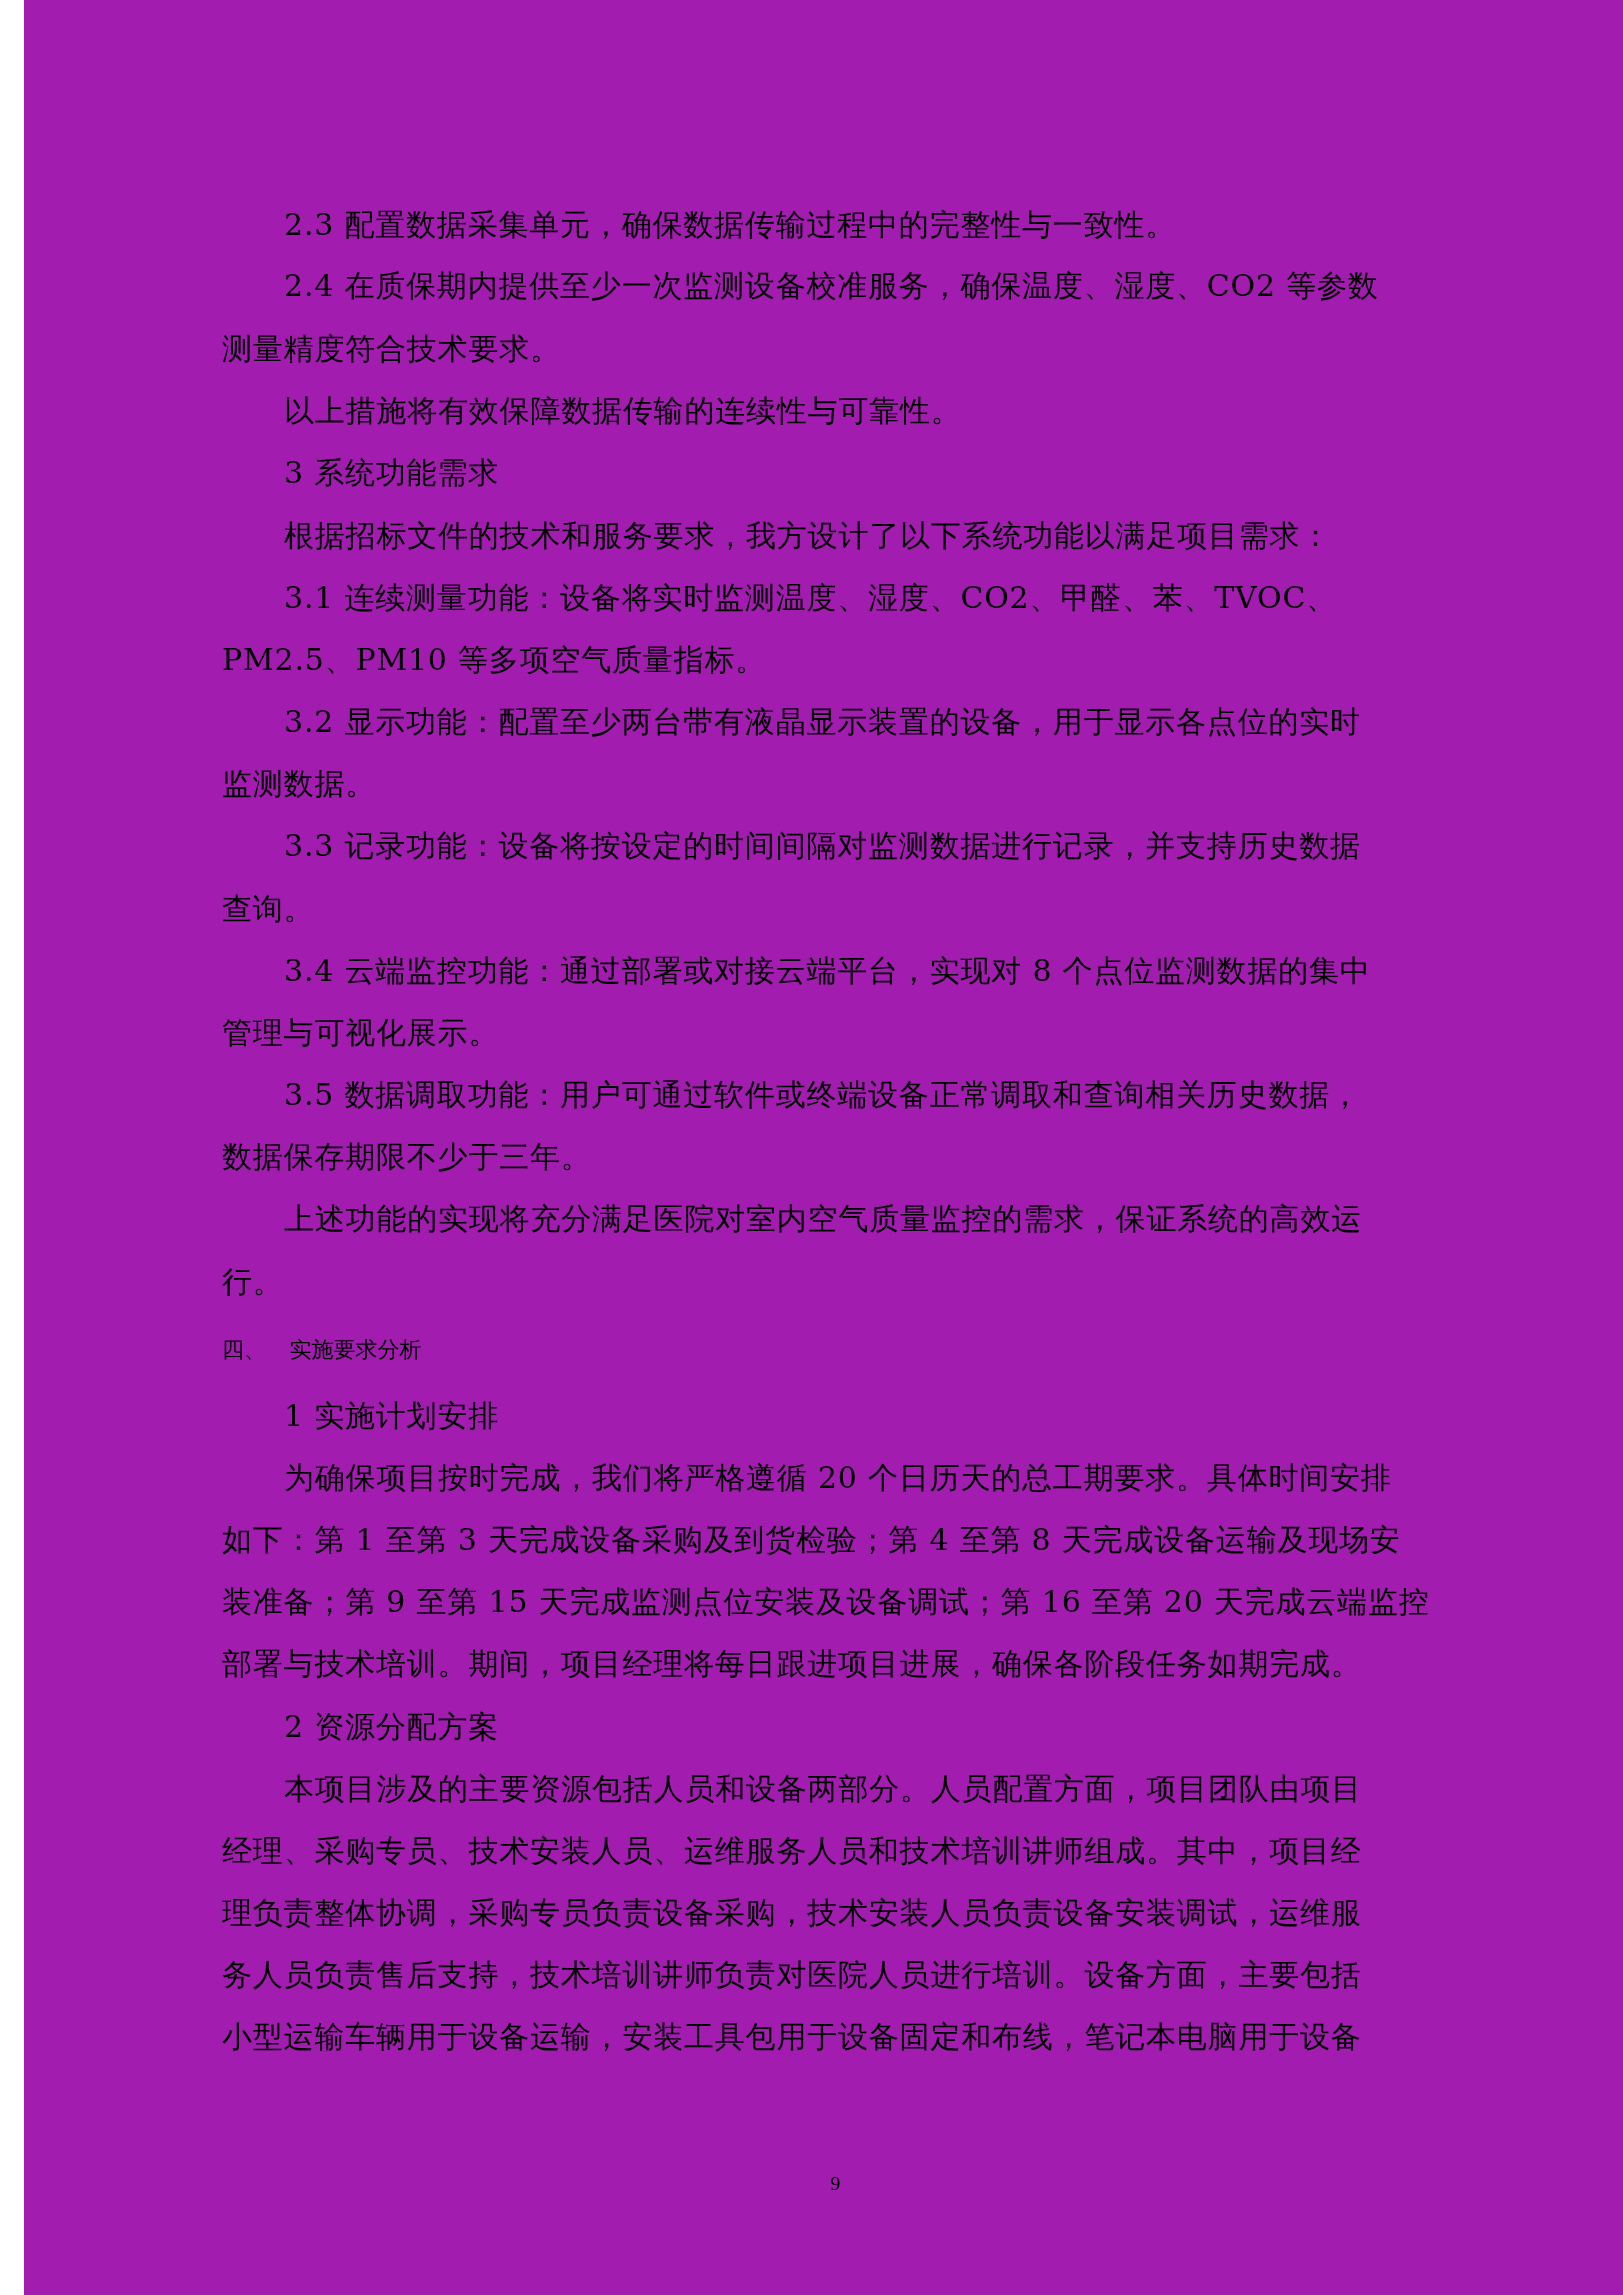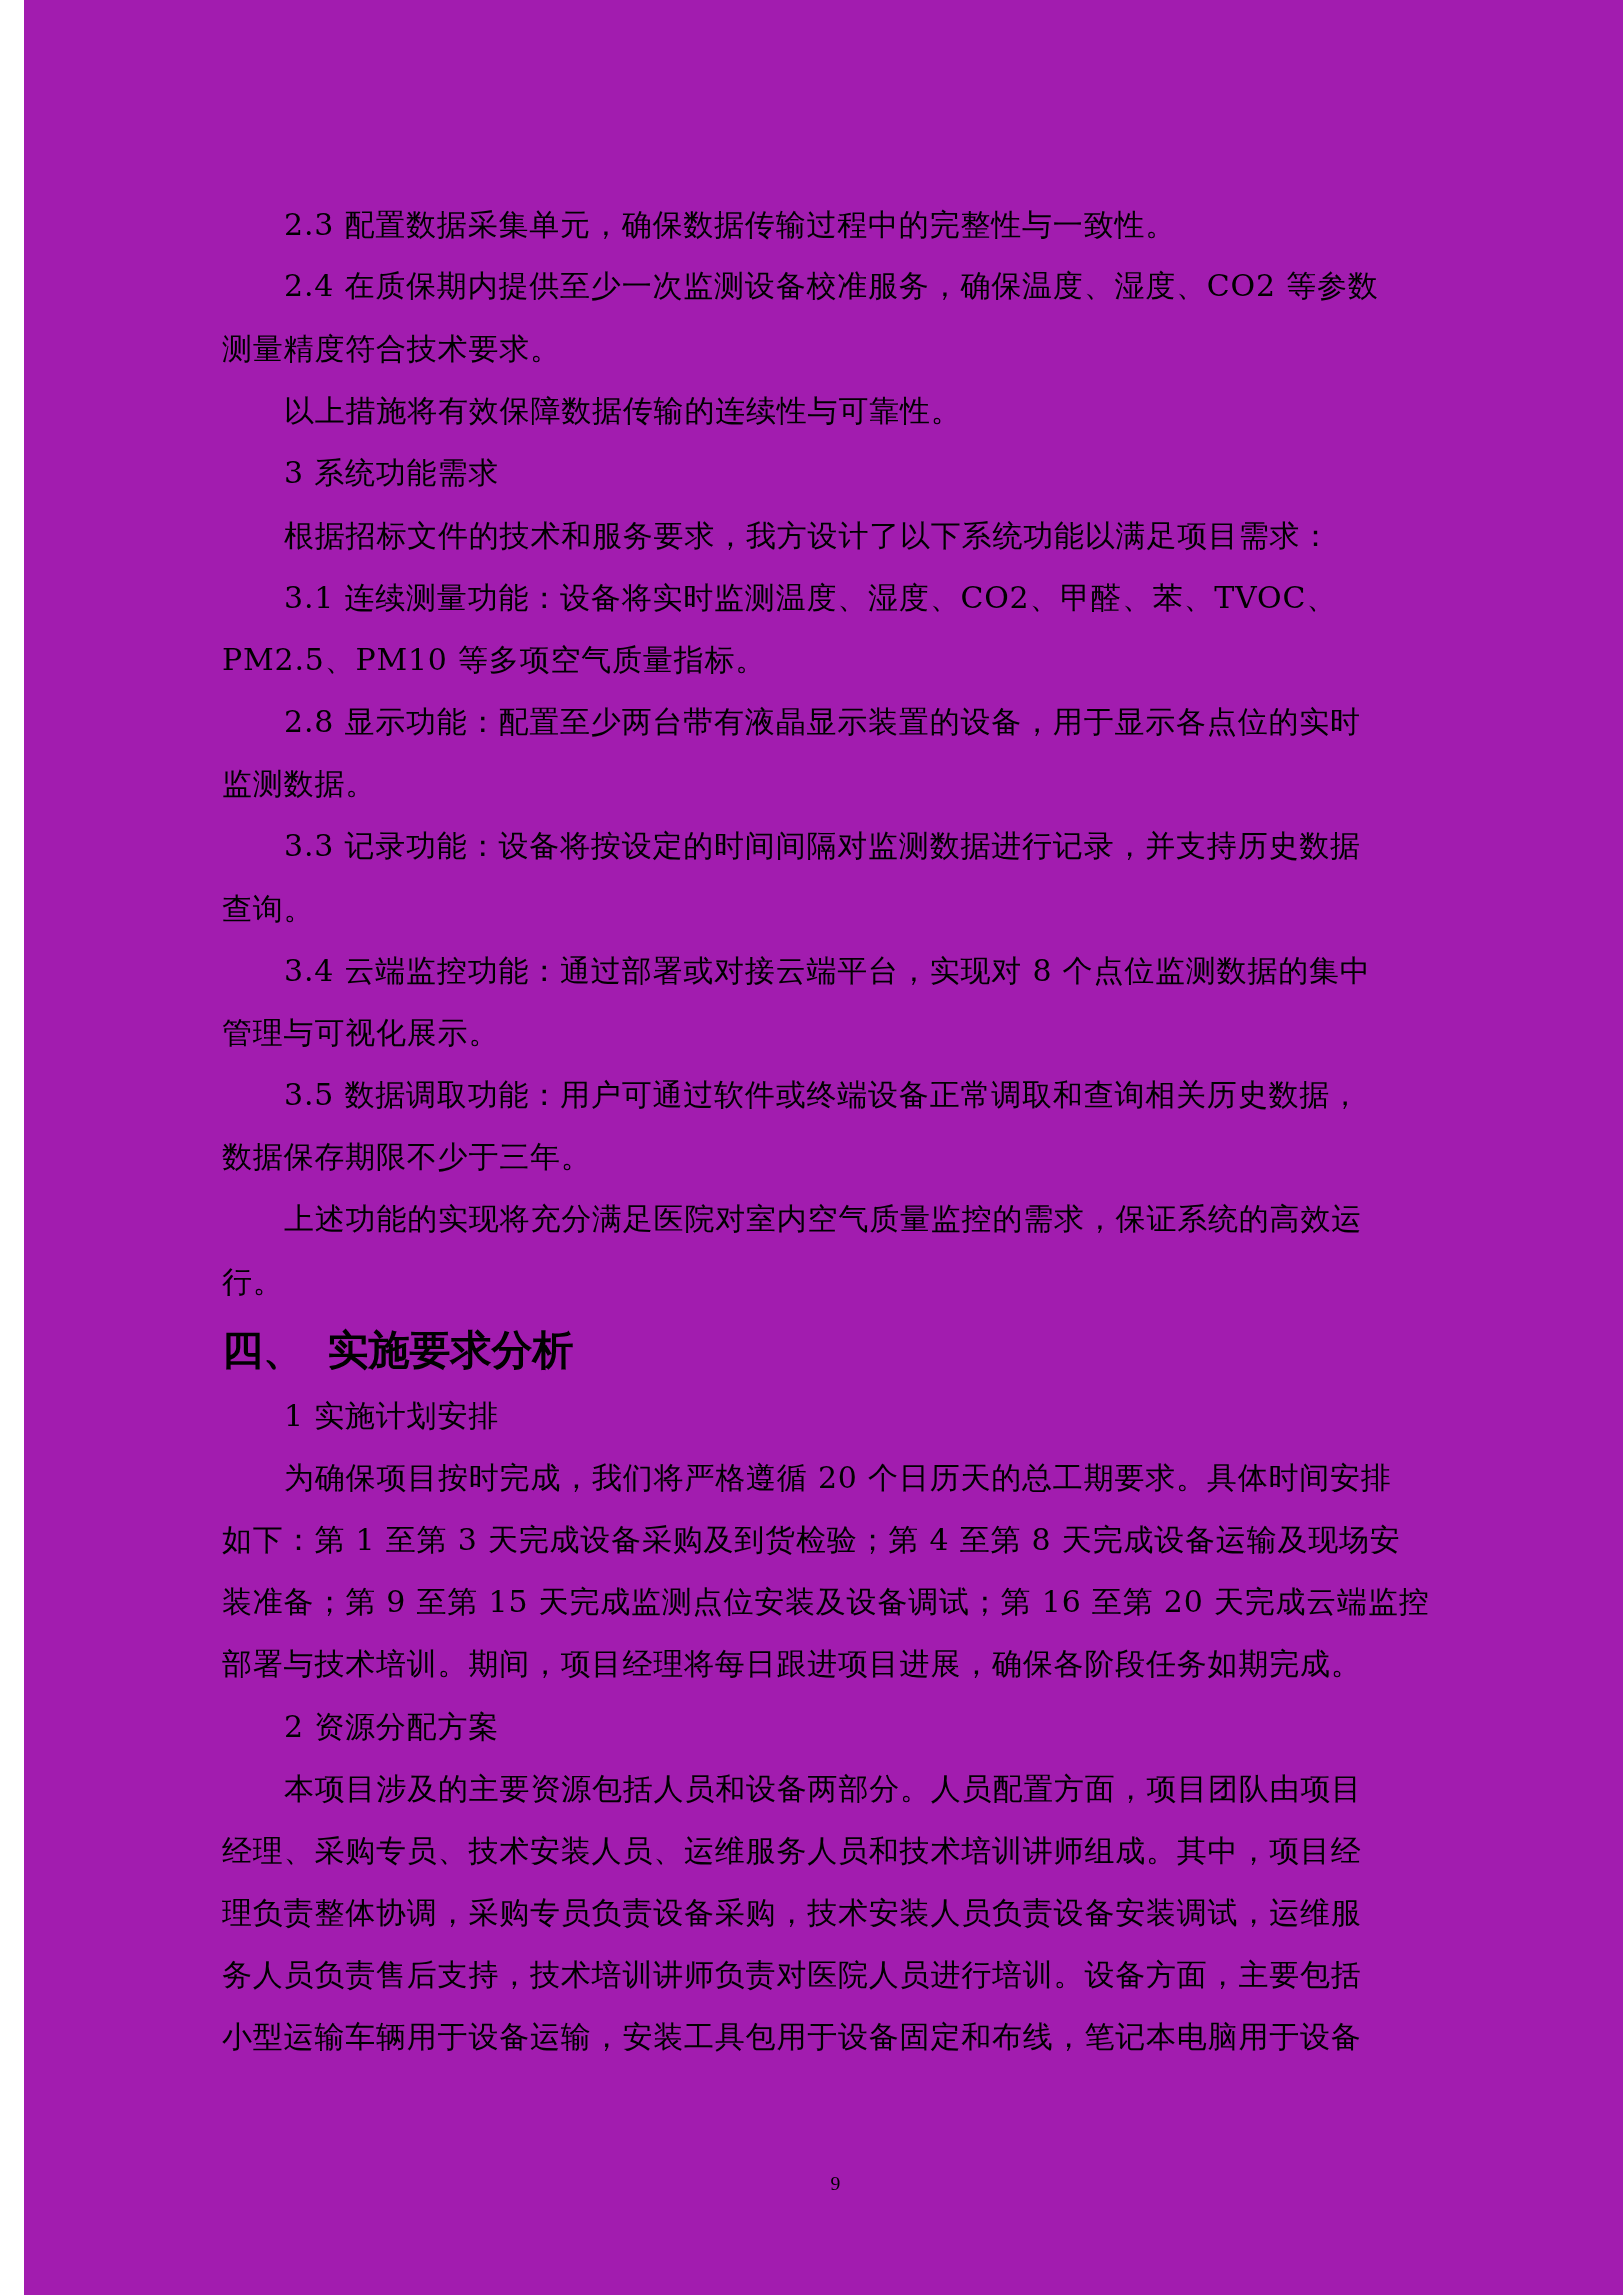--- a/index.html
+++ b/index.html
@@ -1,39 +1,39 @@
 <!DOCTYPE html>
 <html style="font-size:10.5px"><head>
 <meta charset="utf-8">
 <style>
   html, body { margin: 0; padding: 0; background: #ffffff; }
   body { width: 1623px; height: 2295px; position: relative; overflow: hidden; }
   .page { position: absolute; left: 0; top: 0; width: 1623px; height: 2295px; background: #a21caf; color: #000000;
           font-family: "DejaVu Serif", "Liberation Serif", serif; margin-left: 24px; }
   .line { position: absolute; left: 198px; width: 1230px; font-size: 30px; line-height: 39px; white-space: nowrap; letter-spacing: 0.8px; }
   .indent { left: 260px; }
-  .heading { position: absolute; left: 198px; font-size: 41px; line-height: 46px; font-weight: bold; white-space: nowrap;
+  .heading { position: absolute; left: 198px; font-size: 22px; line-height: 46px; font-weight: normal; white-space: nowrap;
              font-family: "DejaVu Sans", "Liberation Sans", sans-serif; }
   .heading .num { margin-right: 23.6px; }
   .pagenum { position: absolute; left: 0; width: 1623px; text-align: center; top: 2171px; font-size: 19.6px; line-height: 26px;
              font-family: "Liberation Serif", serif; }
 </style>
 </head>
 <body>
 
 <div class="page">
   <div class="line indent" style="top:205px">2.3 配置数据采集单元，确保数据传输过程中的完整性与一致性。</div>
   <div class="line indent" style="top:266px">2.4 在质保期内提供至少一次监测设备校准服务，确保温度、湿度、CO2 等参数</div>
   <div class="line indent" style="top:391px">以上措施将有效保障数据传输的连续性与可靠性。</div>
   <div class="line" style="top:329px">测量精度符合技术要求。</div>
   <div class="line indent" style="top:453px">3 系统功能需求</div>
   <div class="line indent" style="top:516px">根据招标文件的技术和服务要求，我方设计了以下系统功能以满足项目需求：</div>
   <div class="line indent" style="top:578px">3.1 连续测量功能：设备将实时监测温度、湿度、CO2、甲醛、苯、TVOC、</div>
   <div class="line" style="top:640px">PM2.5、PM10 等多项空气质量指标。</div>
-  <div class="line indent" style="top:702px">2.8 显示功能：配置至少两台带有液晶显示装置的设备，用于显示各点位的实时</div>
+  <div class="line indent" style="top:702px">3.2 显示功能：配置至少两台带有液晶显示装置的设备，用于显示各点位的实时</div>
   <div class="line" style="top:764px">监测数据。</div>
   <div class="line indent" style="top:826px">3.3 记录功能：设备将按设定的时间间隔对监测数据进行记录，并支持历史数据</div>
   <div class="line" style="top:889px">查询。</div>
   <div class="line indent" style="top:951px">3.4 云端监控功能：通过部署或对接云端平台，实现对 8 个点位监测数据的集中</div>
   <div class="line" style="top:1013px">管理与可视化展示。</div>
   <div class="line indent" style="top:1075px">3.5 数据调取功能：用户可通过软件或终端设备正常调取和查询相关历史数据，</div>
   <div class="line" style="top:1137px">数据保存期限不少于三年。</div>
   <div class="line indent" style="top:1199px">上述功能的实现将充分满足医院对室内空气质量监控的需求，保证系统的高效运</div>
   <div class="line" style="top:1262px">行。</div>
 

